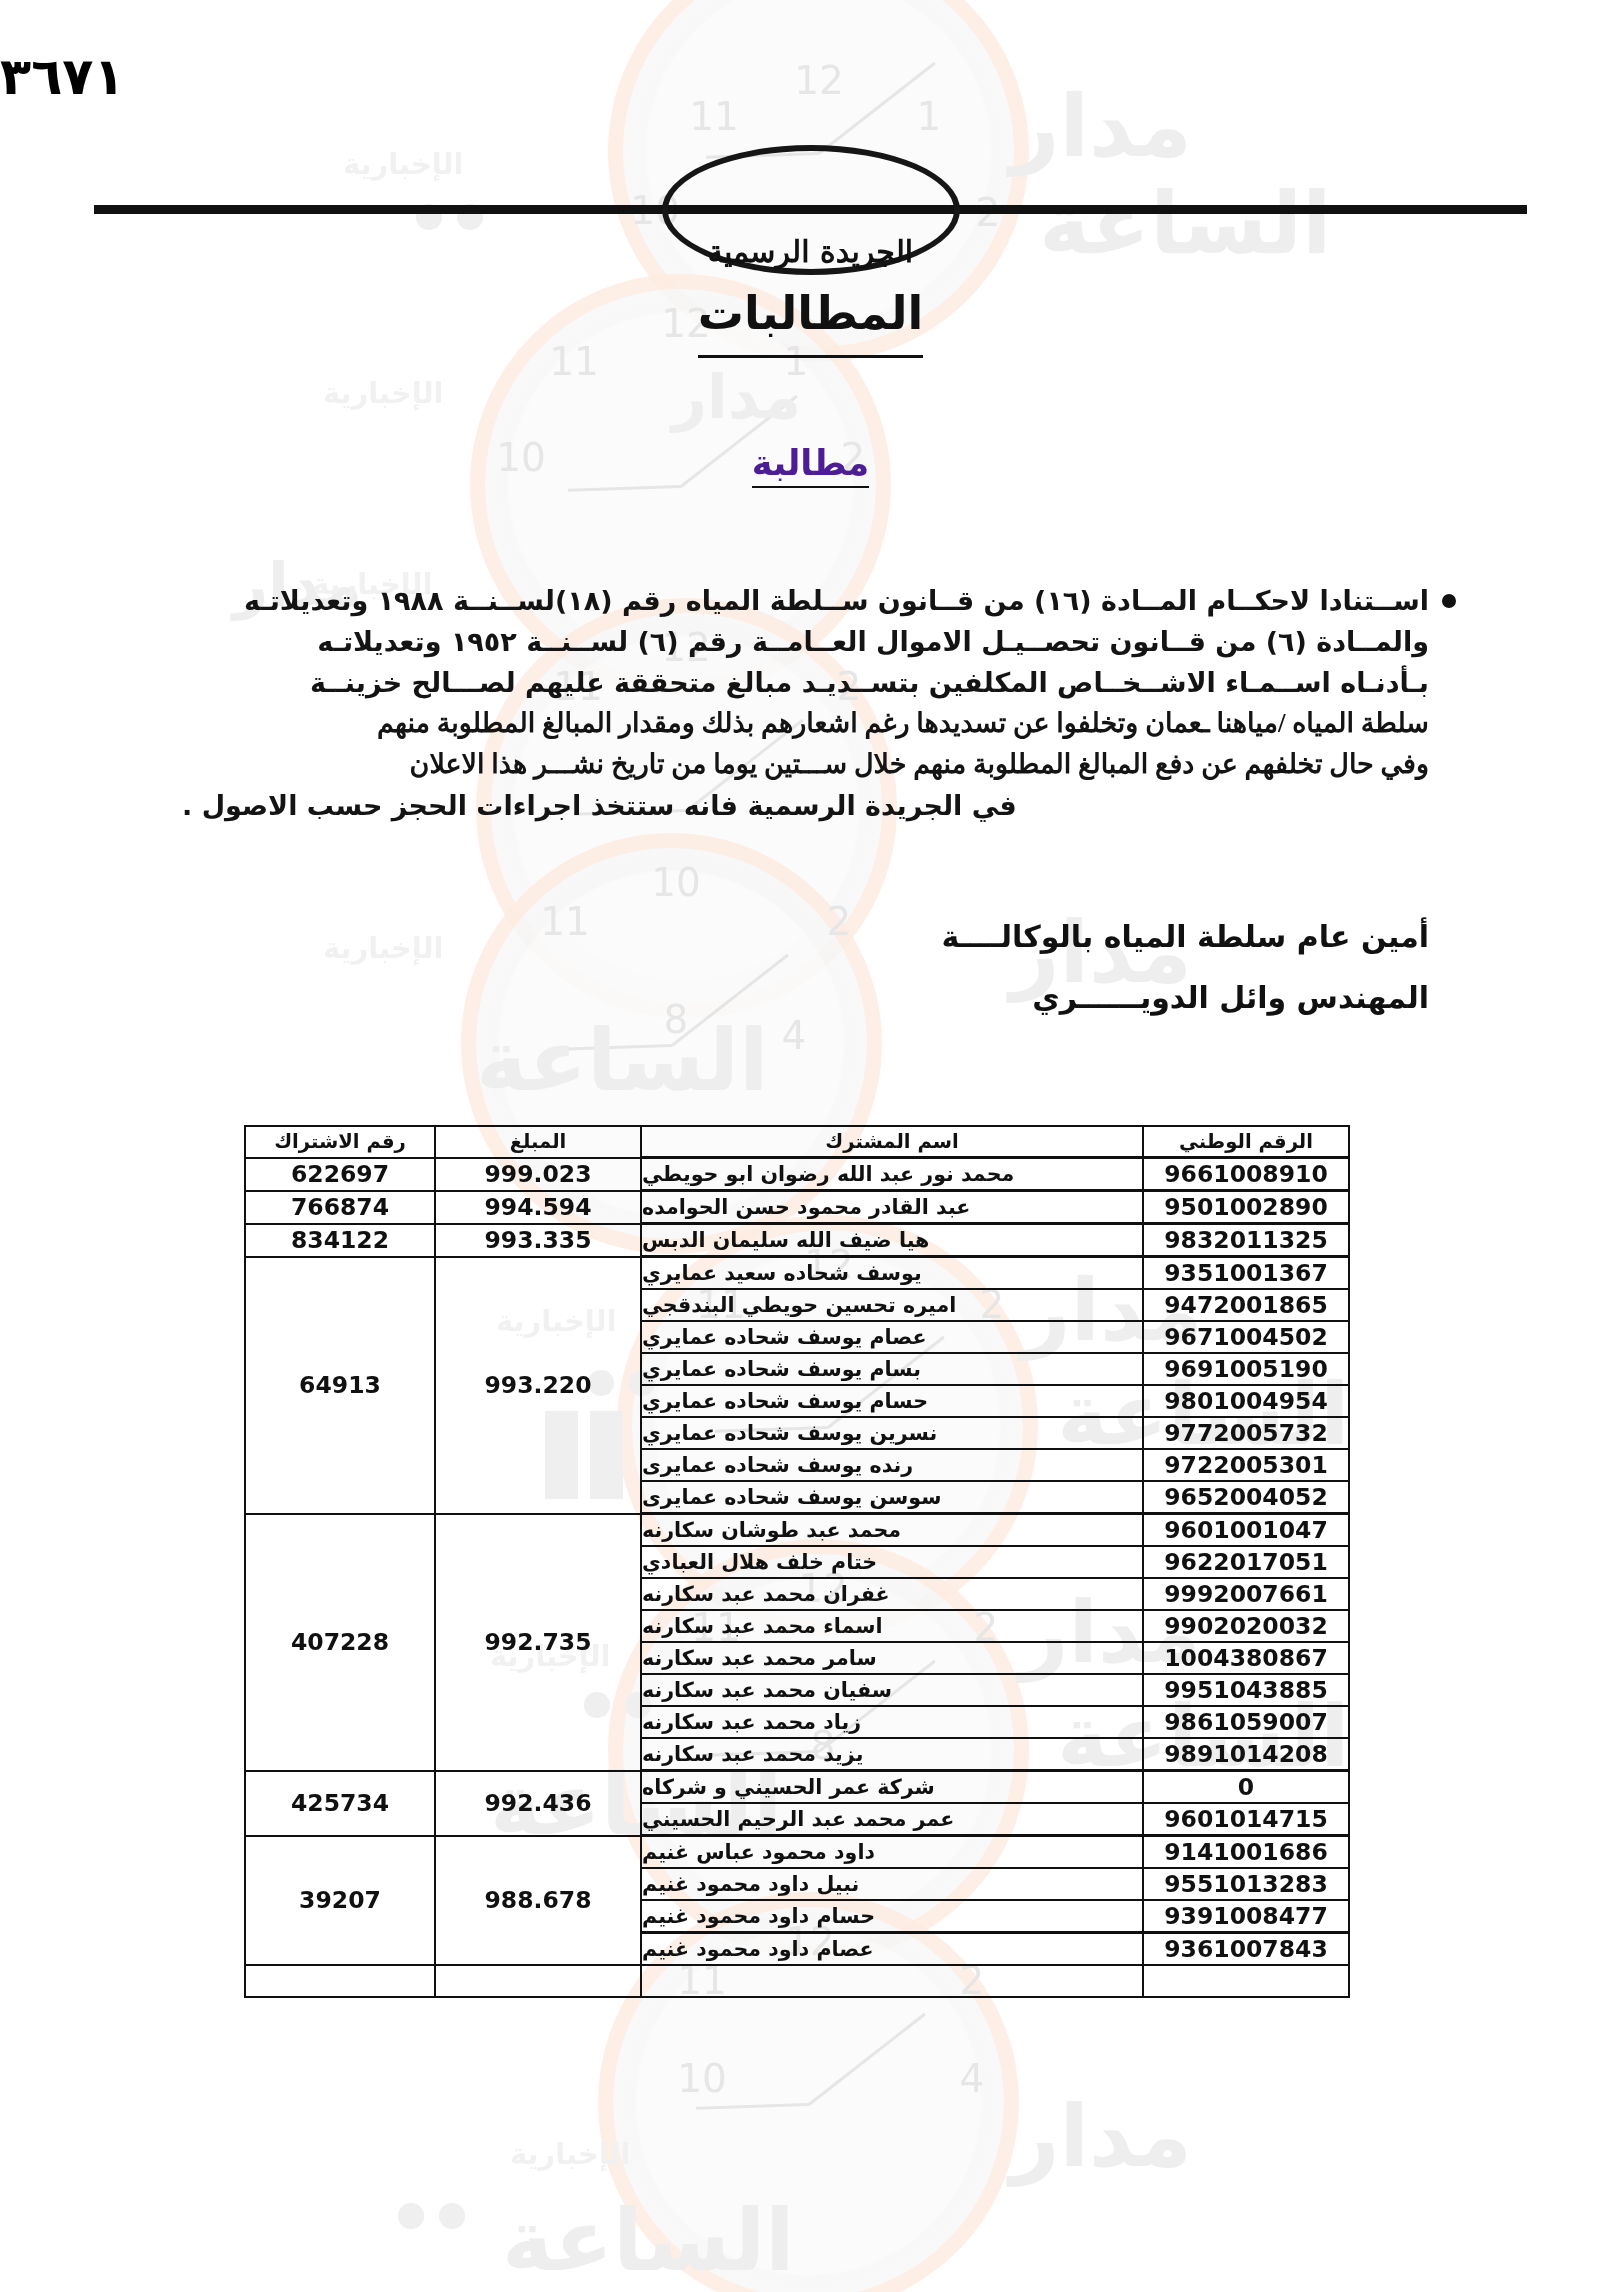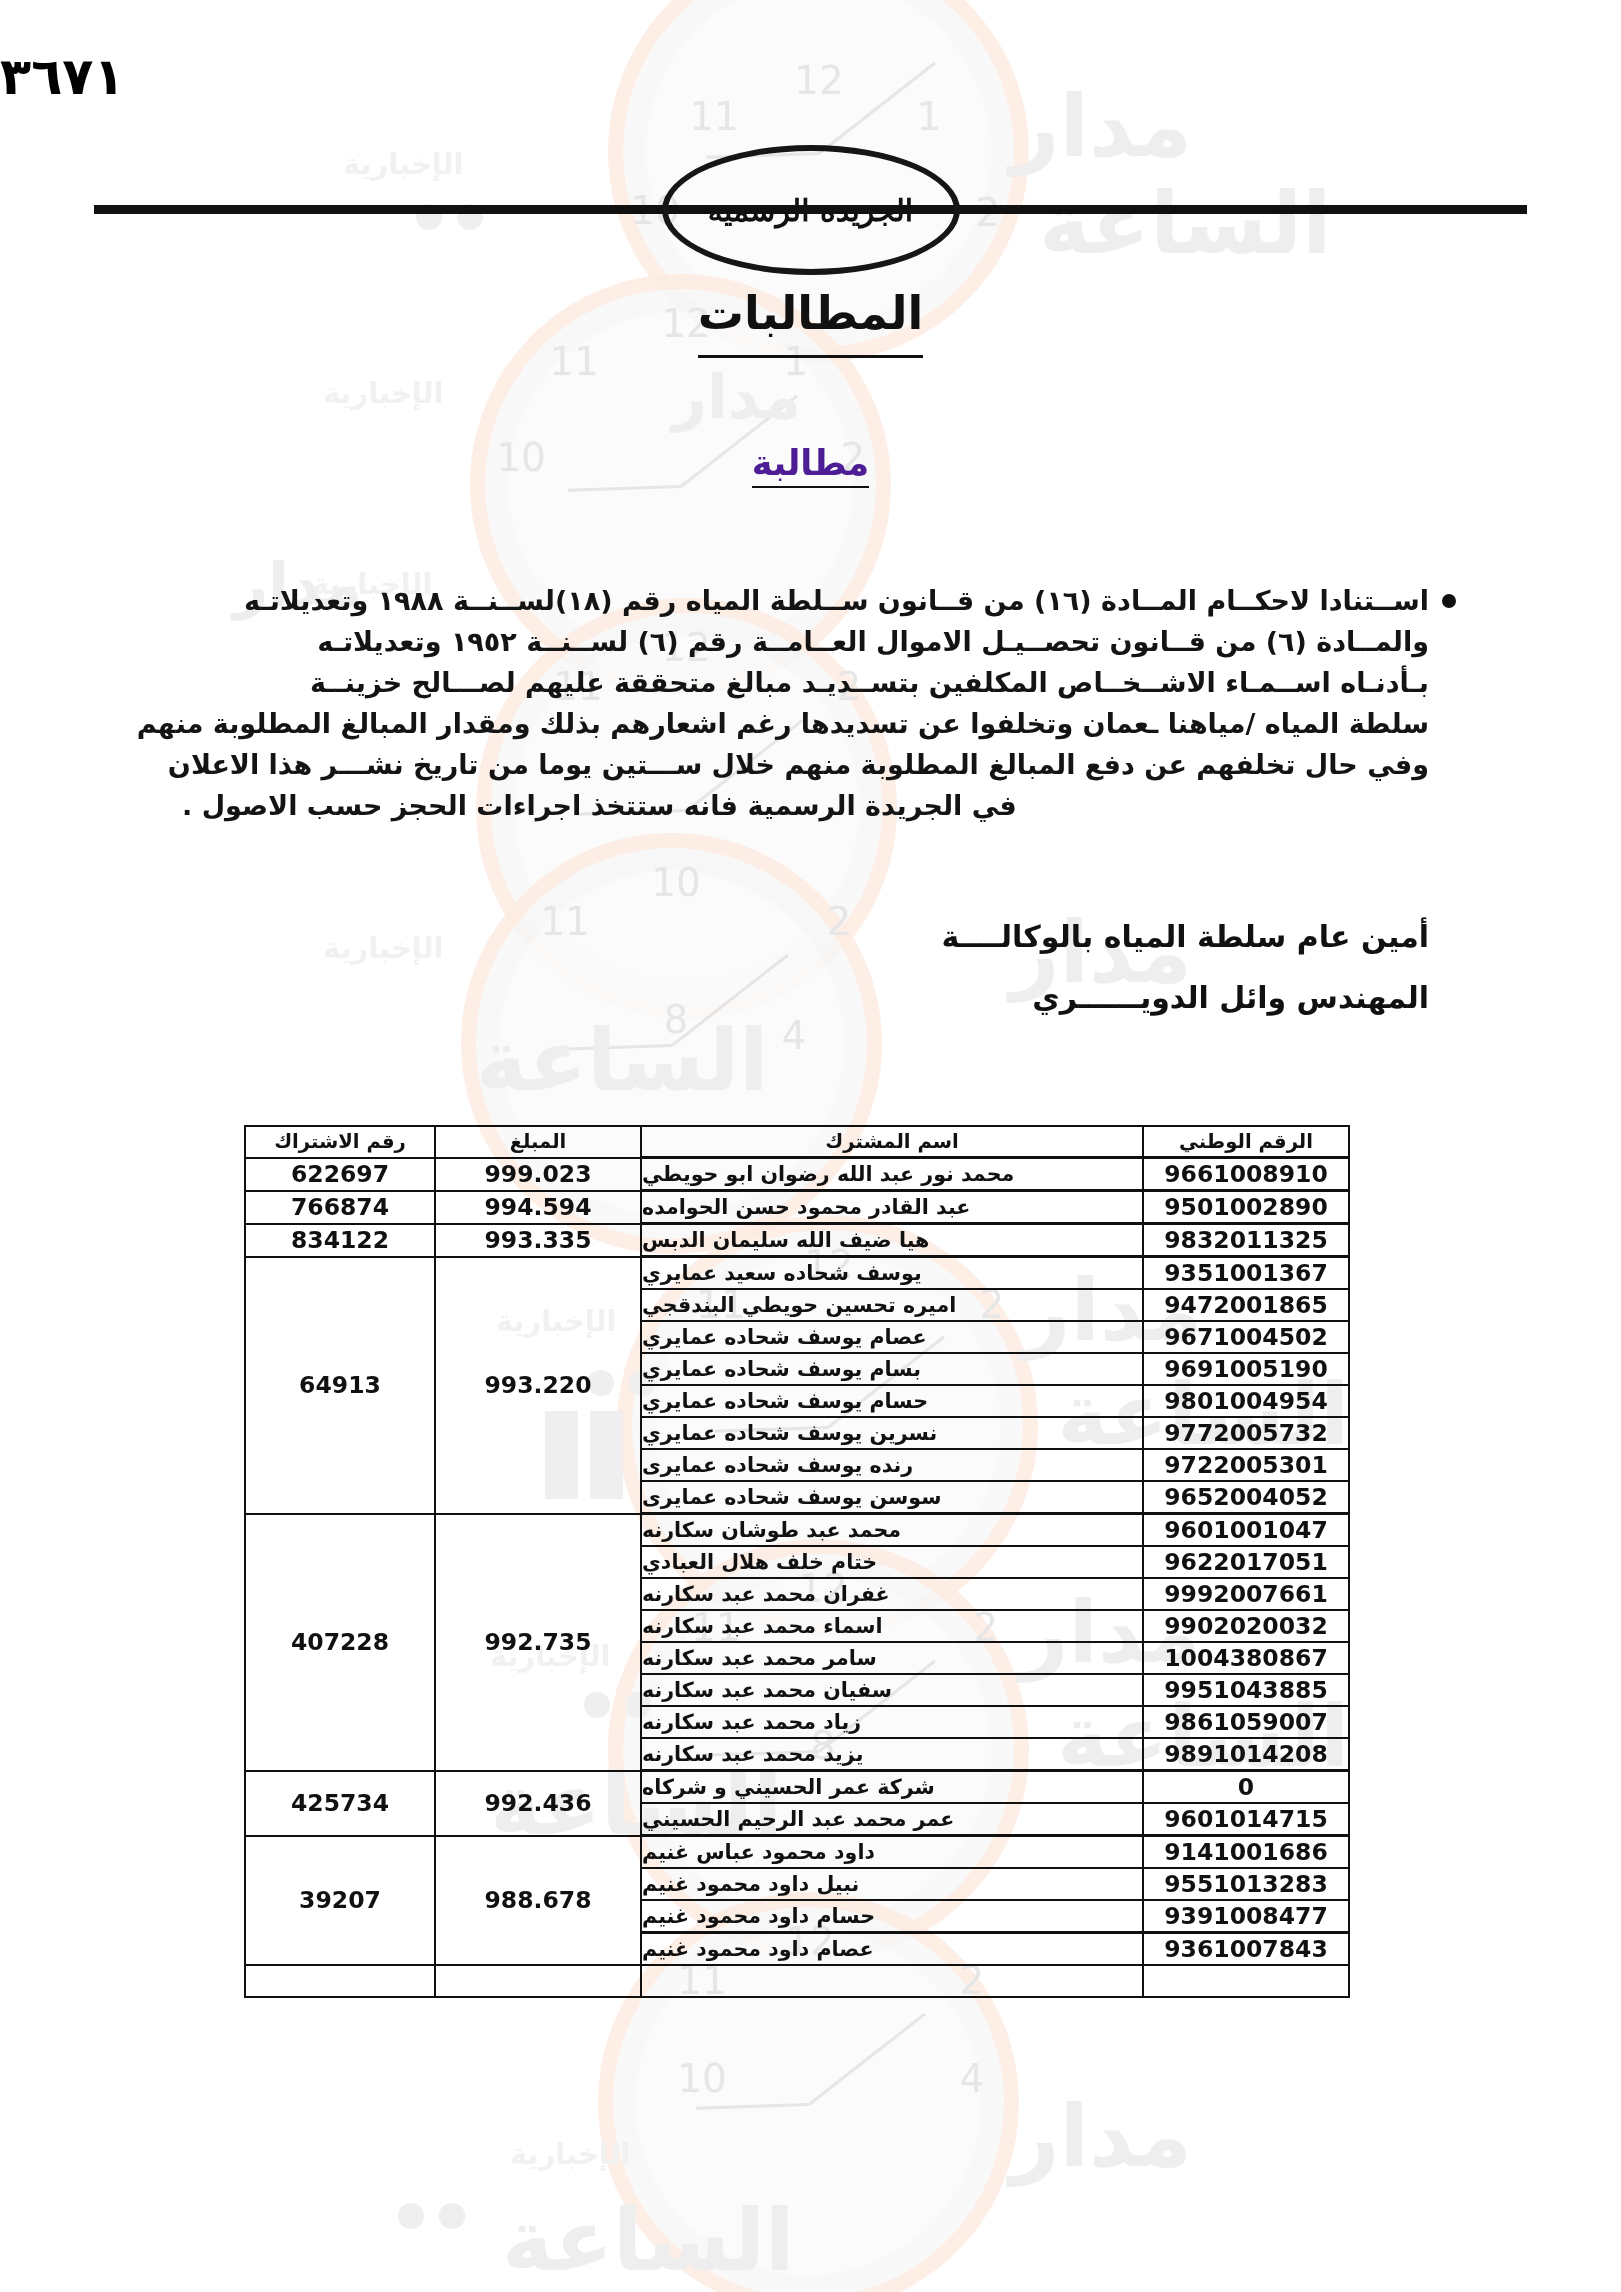--- a/index.html
+++ b/index.html
@@ -127,21 +127,21 @@
     position: absolute;
     left: 50%;
     top: -33px;
     transform: translateX(-50%);
     width: 286px;
     height: 118px;
     border: 6.9px solid #161616;
     border-radius: 50%;
     background: transparent;
     display: flex;
-    align-items: center;
+    align-items: flex-end;
     justify-content: center;
   }
   .masthead .oval .oval-label {
     font-family: "DejaVu Serif", "Liberation Serif", serif;
     font-size: 30px;
     font-weight: bold;
     color: #111;
     background: transparent;
     white-space: nowrap;
   }
@@ -196,21 +196,21 @@
   .body-line {
     font-family: "DejaVu Sans", sans-serif;
     font-size: 27px;
     font-weight: bold;
     color: #141414;
     line-height: 1.52;
     text-align: justify;
     white-space: nowrap;
     letter-spacing: 0.2px;
   }
-  .body-line.center-right { text-align: right; }
+  .body-line.center-right { text-align: right; font-family: Liberation Serif, serif; }
   .body-line.pull-left { text-align: left; white-space: normal; }
 
   .signature {
     position: absolute;
     top: 919px;
     right: 192px;
     direction: rtl;
   }
   .sig-line {
     font-size: 30px;

